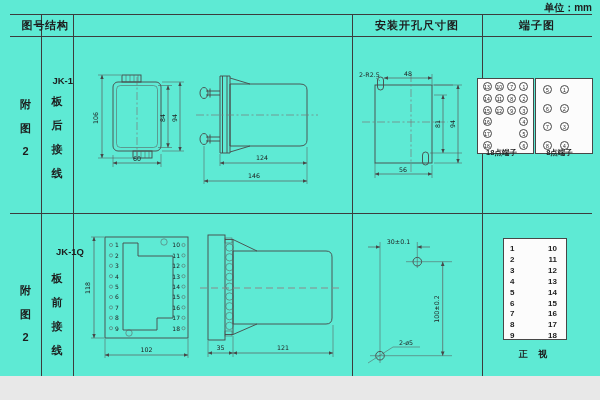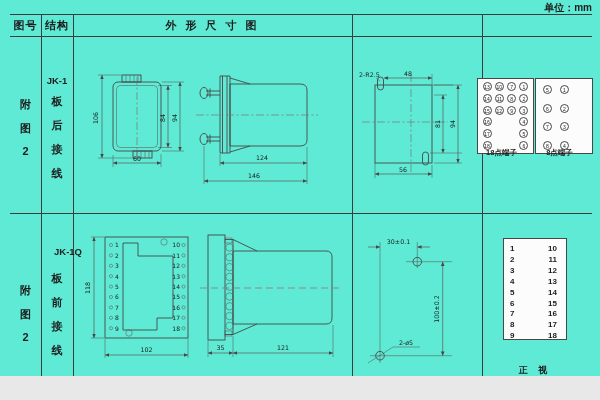--- a/index.html
+++ b/index.html
@@ -2,21 +2,21 @@
 <html><head>
 <meta charset="utf-8">
 <style>
   html,body{margin:0;padding:0;background:#e8e8e8;}
   #page{position:relative;width:600px;height:376px;background:#5eead4;overflow:hidden;
         font-family:"Liberation Sans","DejaVu Sans",sans-serif;color:#1d1d1d;}
   .hline{position:absolute;height:1px;background:#3c3c3c;}
   .vline{position:absolute;width:1px;background:#3c3c3c;}
   .hdr{position:absolute;top:18px;height:14px;font-size:11px;font-weight:600;text-align:center;letter-spacing:1px;}
   .colstack{position:absolute;display:flex;flex-direction:column;align-items:center;gap:9px;font-size:11px;font-weight:600;}
-  .model{position:absolute;font-size:9.5px;font-weight:700;text-align:center;}
+  .model{position:absolute;font-size:9.5px;font-weight:700;text-align:right;}
   .unit{position:absolute;top:1px;right:8px;font-size:10px;font-weight:600;}
   svg{position:absolute;overflow:visible;}
   svg text{font-family:"DejaVu Sans","Liberation Sans",sans-serif;font-size:7px;fill:#1d1d1d;}
   svg text.sm{font-size:6.3px;}
   svg text.tn{font-size:6px;}
   .ln{stroke:#474747;stroke-width:0.9;fill:none;}
   .thin{stroke:#5a5a5a;stroke-width:0.55;fill:none;}
   .dim{stroke:#5a5a5a;stroke-width:0.7;fill:none;}
   .cl{stroke:#7a7a7a;stroke-width:0.7;stroke-dasharray:8 2.5 2 2.5;fill:none;}
   .dash{stroke:#8a8a8a;stroke-width:1.2;stroke-dasharray:7 4;fill:none;}
@@ -49,23 +49,24 @@
 
   <div class="hline" style="top:14px;left:10px;width:582px;"></div>
   <div class="hline" style="top:36px;left:10px;width:582px;"></div>
   <div class="hline" style="top:213px;left:10px;width:582px;"></div>
   <div class="hline" style="top:394px;left:10px;width:582px;"></div>
   <div class="vline" style="left:41px;top:14px;height:380px;"></div>
   <div class="vline" style="left:73px;top:14px;height:380px;"></div>
   <div class="vline" style="left:352px;top:14px;height:380px;"></div>
   <div class="vline" style="left:482px;top:14px;height:380px;"></div>
 
-  <div class="hdr" style="left:10px;width:31px;">图号</div>
+  <div class="hdr" style="left:18px;width:31px;">图号</div>
   <div class="hdr" style="left:41px;width:32px;text-align:center;">结构</div>
-  <div class="hdr" style="left:73px;width:279px;letter-spacing:3px;">外 形 尺 寸 图</div>
+  <div class="hdr" style="left:352px;width:130px;">安装开孔尺寸图</div>
+  <div class="hdr" style="left:482px;width:110px;">端子图</div>
 
   <div class="colstack" style="left:10px;top:97px;width:31px;">
     <span>附</span>
     <span>图</span>
     <span>2</span>
   </div>
   <div class="model" style="left:41px;top:75px;width:32px;">JK-1</div>
   <div class="colstack" style="left:41px;top:94px;width:32px;">
     <span>板</span>
     <span>后</span>
@@ -350,15 +351,15 @@
       <span>11</span>
       <span>12</span>
       <span>13</span>
       <span>14</span>
       <span>15</span>
       <span>16</span>
       <span>17</span>
       <span>18</span>
     </div>
   </div>
-  <div class="viewlabel" style="left:503px;top:364px;width:64px;">正 视</div>
+  <div class="viewlabel" style="left:503px;top:348px;width:64px;">正 视</div>
 
 </div>
 
 </body></html>

